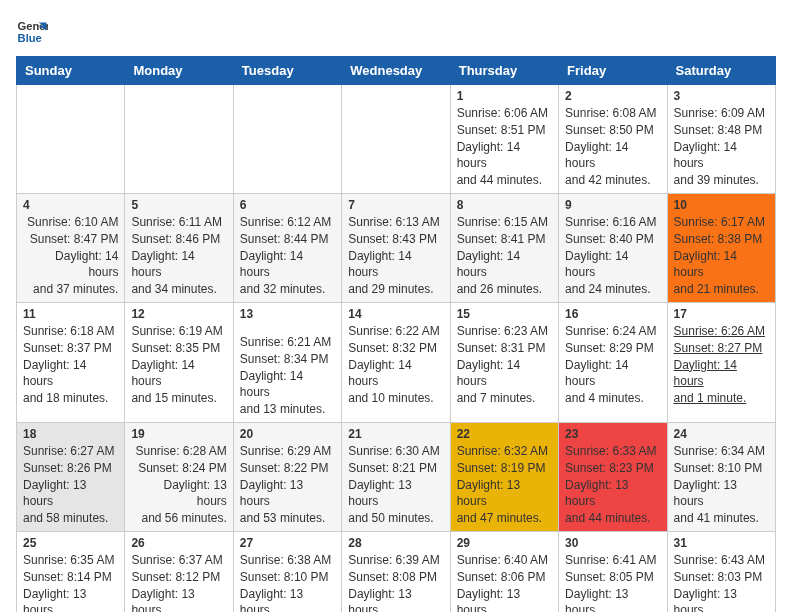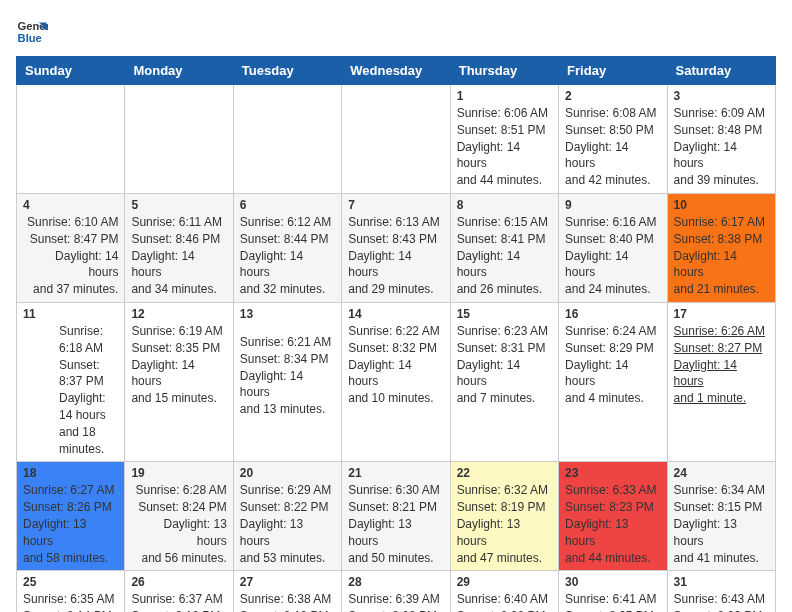--- a/index.html
+++ b/index.html
@@ -182,21 +182,21 @@
           <div class="day-number">10</div>
           <div class="day-info" style="white-space: pre-line;">Sunrise: 6:17 AM
 Sunset: 8:38 PM
 Daylight: 14 hours
 and 21 minutes.</div>
         </td>
       </tr>
       <tr>
         <td>
           <div class="day-number">11</div>
-          <div class="day-info" style="white-space: pre-line; margin-left: 36px;">Sunrise: 6:18 AM
+          <div class="day-info" style="white-space: pre-line;">Sunrise: 6:18 AM
 Sunset: 8:37 PM
 Daylight: 14 hours
 and 18 minutes.</div>
         </td>
         <td>
           <div class="day-number">12</div>
           <div class="day-info" style="white-space: pre-line;">Sunrise: 6:19 AM
 Sunset: 8:35 PM
 Daylight: 14 hours
 and 15 minutes.</div>
@@ -231,21 +231,21 @@
         </td>
         <td>
           <div class="day-number">17</div>
           <div class="day-info" style="white-space: pre-line; text-decoration: underline;">Sunrise: 6:26 AM
 Sunset: 8:27 PM
 Daylight: 14 hours
 and 1 minute.</div>
         </td>
       </tr>
       <tr>
-        <td style="background: #3b82f6;">
+        <td style="background: #e5e5e5;">
           <div class="day-number">18</div>
           <div class="day-info" style="white-space: pre-line;">Sunrise: 6:27 AM
 Sunset: 8:26 PM
 Daylight: 13 hours
 and 58 minutes.</div>
         </td>
         <td style="background: rgb(245, 245, 245);">
           <div class="day-number">19</div>
           <div class="day-info" style="white-space: pre-line; text-align: right;">Sunrise: 6:28 AM
 Sunset: 8:24 PM
@@ -259,38 +259,38 @@
 Daylight: 13 hours
 and 53 minutes.</div>
         </td>
         <td style="background: rgb(245, 245, 245);">
           <div class="day-number">21</div>
           <div class="day-info" style="white-space: pre-line;">Sunrise: 6:30 AM
 Sunset: 8:21 PM
 Daylight: 13 hours
 and 50 minutes.</div>
         </td>
-        <td style="background: #fef9c3; margin-top: 27px;">
+        <td style="background: #eab308; margin-top: 27px;">
           <div class="day-number">22</div>
           <div class="day-info" style="white-space: pre-line;">Sunrise: 6:32 AM
 Sunset: 8:19 PM
 Daylight: 13 hours
 and 47 minutes.</div>
         </td>
         <td style="background: #ef4444;">
           <div class="day-number">23</div>
           <div class="day-info" style="white-space: pre-line;">Sunrise: 6:33 AM
 Sunset: 8:23 PM
 Daylight: 13 hours
 and 44 minutes.</div>
         </td>
         <td style="background: rgb(245, 245, 245);">
           <div class="day-number">24</div>
           <div class="day-info" style="white-space: pre-line;">Sunrise: 6:34 AM
-Sunset: 8:15 PM
+Sunset: 8:10 PM
 Daylight: 13 hours
 and 41 minutes.</div>
         </td>
       </tr>
       <tr>
         <td>
           <div class="day-number">25</div>
           <div class="day-info" style="white-space: pre-line;">Sunrise: 6:35 AM
 Sunset: 8:14 PM
 Daylight: 13 hours

